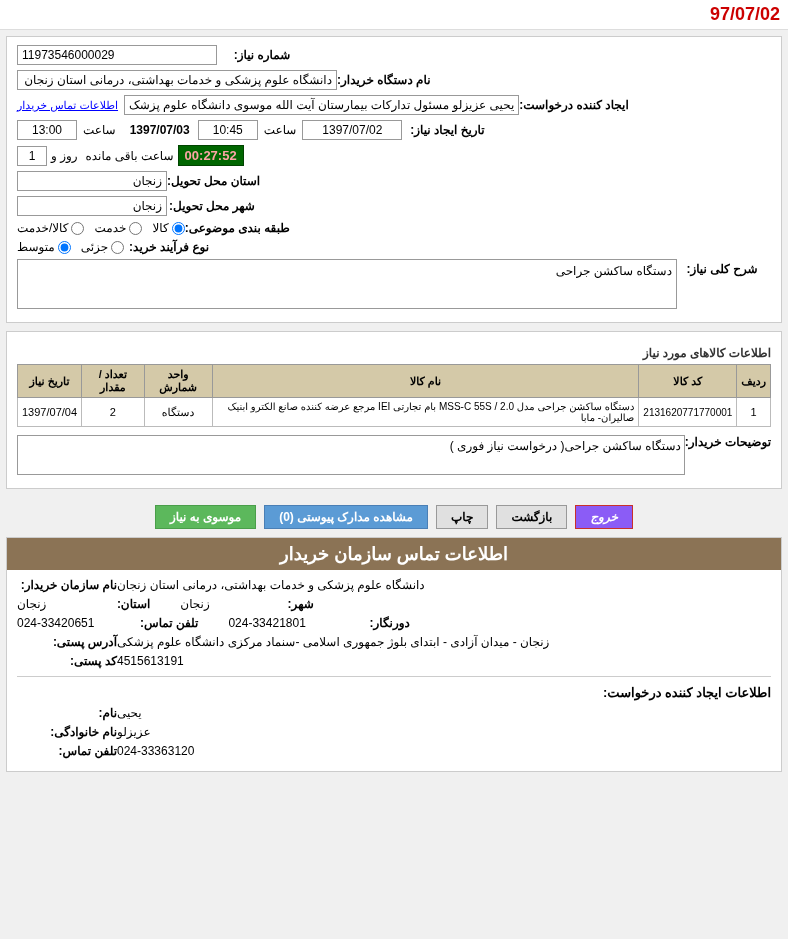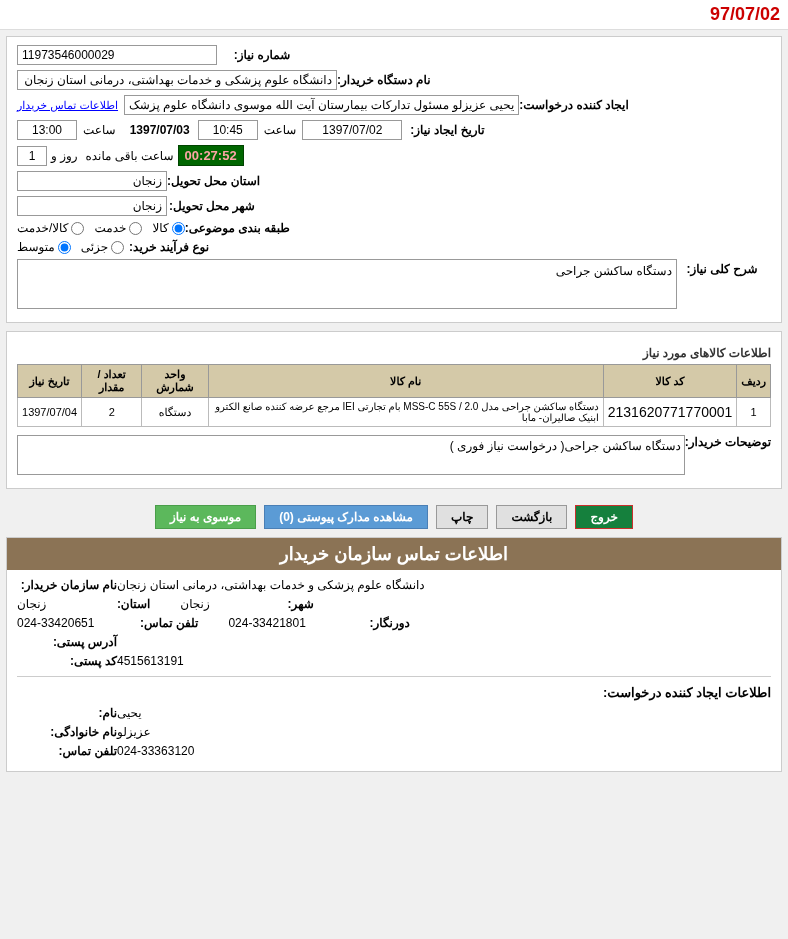--- a/index.html
+++ b/index.html
@@ -166,23 +166,24 @@
       background: #5b9bd5;
       color: #fff;
       border-color: #4a7fb5;
     }
     .btn-gray {
       background: #e0e0e0;
       color: #000;
       border-color: #999;
     }
     .btn-red {
-      background: #15803d;
+      background: #8b5cf6;
       color: #fff;
       border-color: #c9302c;
+      font-style: italic;
     }
     .contact-section {
       background: #fff;
       border: 1px solid #ccc;
       margin-bottom: 8px;
     }
     .contact-header {
       background: #8B7355;
       color: #fff;
       padding: 5px 10px;
@@ -334,21 +335,21 @@
             <th><span>کد کالا</span></th>
             <th><span>نام کالا</span></th>
             <th><span>واحد شمارش</span></th>
             <th><span>تعداد / مقدار</span></th>
             <th><span>تاریخ نیاز</span></th>
           </tr>
         </thead>
         <tbody>
           <tr>
             <td>1</td>
-            <td style="font-size:14px;">2131620771770001</td>
+            <td style="font-size:10px;">2131620771770001</td>
             <td class="text-right" style="font-size:10px;">دستگاه ساکشن جراحی مدل 2.0 / MSS-C 55S بام تجارتی IEI مرجع عرضه کننده صانع الکترو ابنیک صالیران- مابا</td>
             <td>دستگاه</td>
             <td>2</td>
             <td style="direction:ltr;">1397/07/04</td>
           </tr>
         </tbody>
       </table>
 
       <div class="buyer-notes" style="margin-top:8px;">
         <span class="buyer-notes-label">توضیحات خریدار:</span>
@@ -394,20 +395,21 @@
           <span class="contact-value" style="direction:ltr;">024-33420651</span>
         </div>
         <div class="contact-inline-item">
           <span class="contact-label">دورنگار:</span>
           <span class="contact-value" style="direction:ltr;">024-33421801</span>
         </div>
       </div>
 
       <div class="contact-row">
         <span class="contact-label">آدرس پستی:</span>
+        <span class="contact-value">زنجان - میدان آزادی - ابتدای بلوژ جمهوری اسلامی -سنماد مرکزی دانشگاه علوم پزشکی</span>
       </div>
 
       <div class="contact-row">
         <span class="contact-label">کد پستی:</span>
         <span class="contact-value" style="direction:ltr;">4515613191</span>
       </div>
 
       <div class="section-divider"></div>
 
       <div class="subsection-title">اطلاعات ایجاد کننده درخواست:</div>

